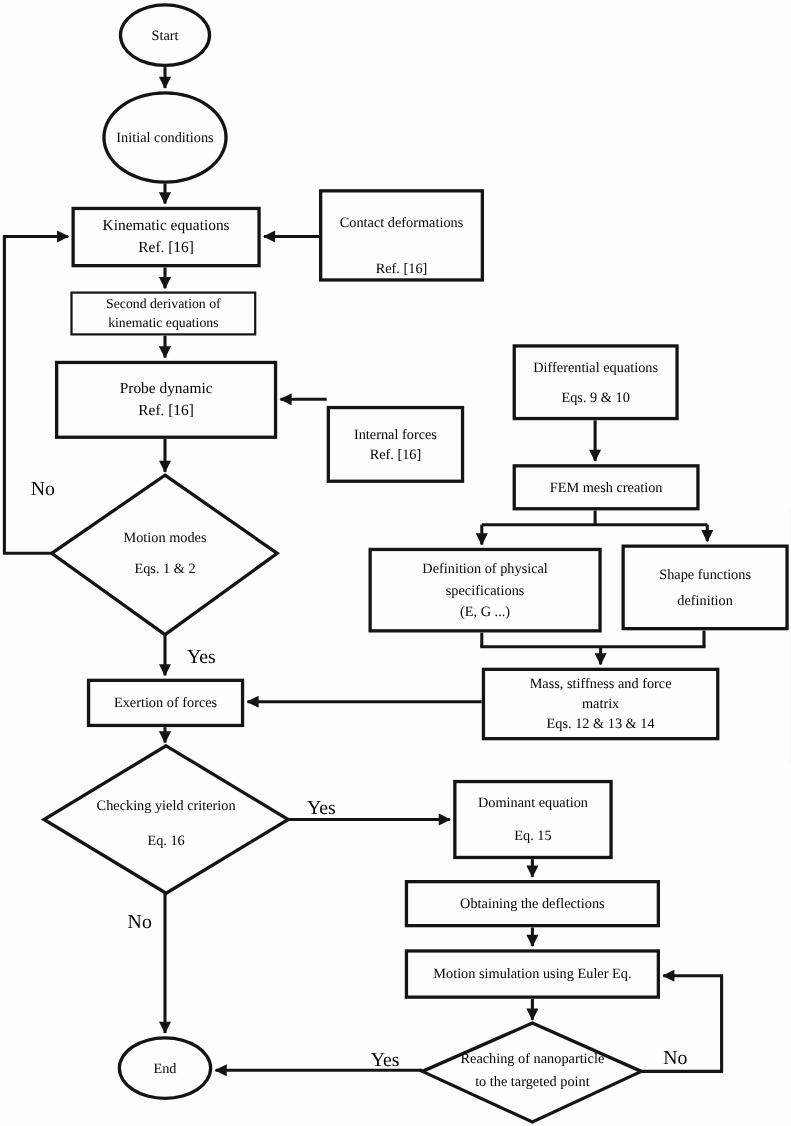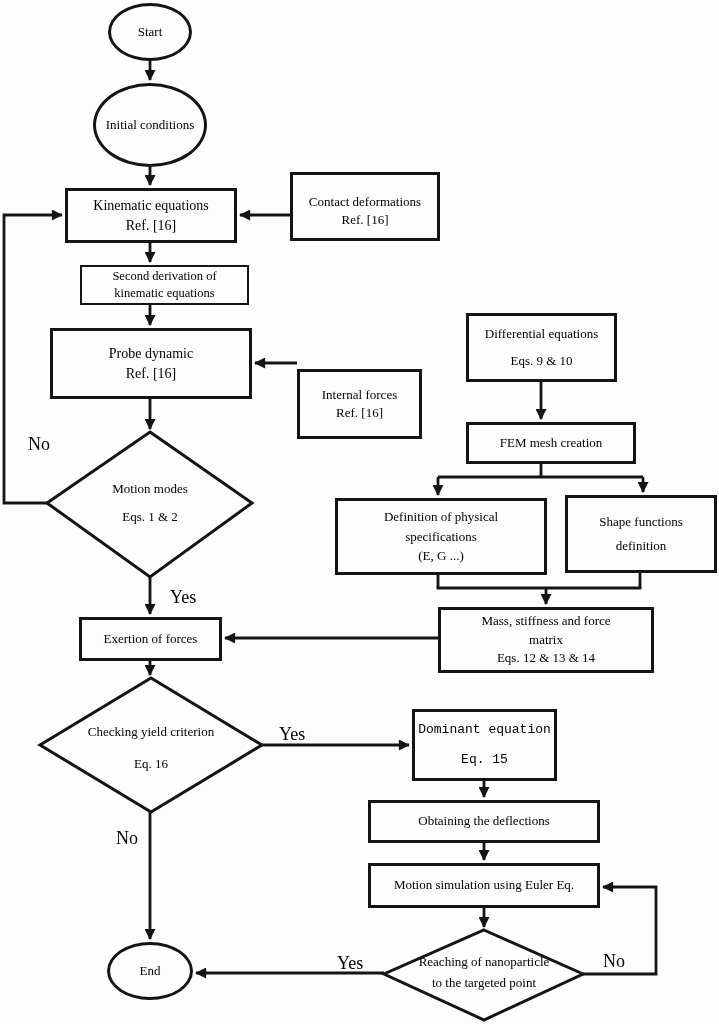--- a/index.html
+++ b/index.html
@@ -21,31 +21,31 @@
     position:absolute;z-index:3;display:flex;flex-direction:column;
     align-items:center;justify-content:center;text-align:center;
     font-size:13px;line-height:1.42;background:transparent;pointer-events:none;
   }
   .elabel{position:absolute;z-index:3;font-size:18px;}
 
   
   #n-start{left:108px;top:3px;width:84px;height:58px;}
   #n-initial{left:93px;top:83px;width:114px;height:84px;}
   #n-kinematic{left:65px;top:188px;width:172px;height:55px;font-size:14px;}
-  #n-contact{left:290px;top:172px;width:150px;height:69px;justify-content:flex-start;padding-top:18px;}
-  #n-second{left:80px;top:265px;width:169px;height:40px;border-width:2px;font-size:12.5px;line-height:1.35;}
+  #n-contact{left:290px;top:172px;width:150px;height:84px;justify-content:space-between;padding-top:18px;}
+  #n-second{left:64px;top:265px;width:169px;height:40px;border-width:2px;font-size:12.5px;line-height:1.35;}
   #n-probe{left:50px;top:328px;width:202px;height:71px;font-size:14px;}
   #n-internal{left:297px;top:328px;width:125px;height:70px;margin-top:41px;}
   #n-differential{left:466px;top:313px;width:151px;height:69px;gap:9px;}
   #n-fem{left:466px;top:422px;width:170px;height:42px;}
   #n-definition{left:335px;top:498px;width:212px;height:77px;line-height:1.5;}
   #n-shapefn{left:565px;top:495px;width:152px;height:78px;gap:5px;}
   #n-exertion{left:79px;top:617px;width:143px;height:44px;}
   #n-mass{left:438px;top:607px;width:216px;height:66px;line-height:1.45;}
-  #n-dominant{left:412px;top:709px;width:145px;height:72px;gap:12px;font-family:Liberation Mono, monospace;}
+  #n-dominant{left:412px;top:709px;width:145px;height:72px;gap:12px;}
   #n-obtaining{left:368px;top:800px;width:232px;height:43px;}
   #n-motionsim{left:368px;top:863px;width:232px;height:45px;}
   #n-end{left:107px;top:942px;width:86px;height:58px;}
 
   
   #t-motion{left:60px;top:438px;width:180px;height:130px;gap:10px;}
   #t-yield{left:50px;top:692px;width:202px;height:112px;gap:14px;}
   #t-reaching{left:389px;top:938px;width:190px;height:70px;line-height:1.6;}
 
   

